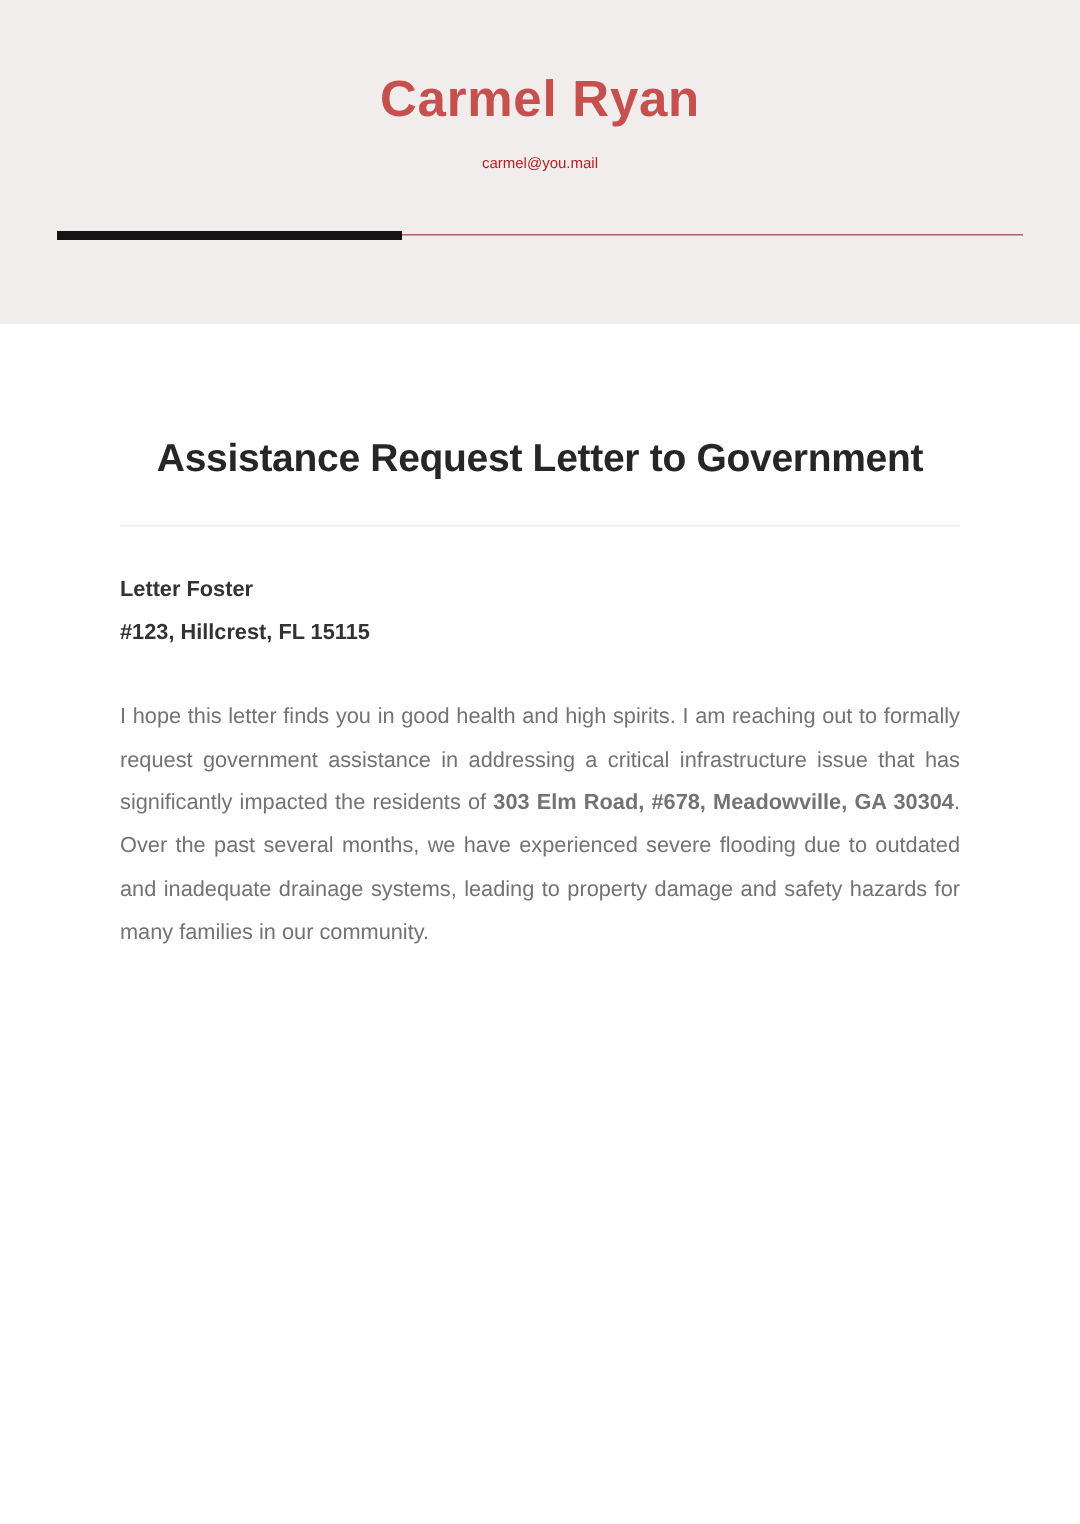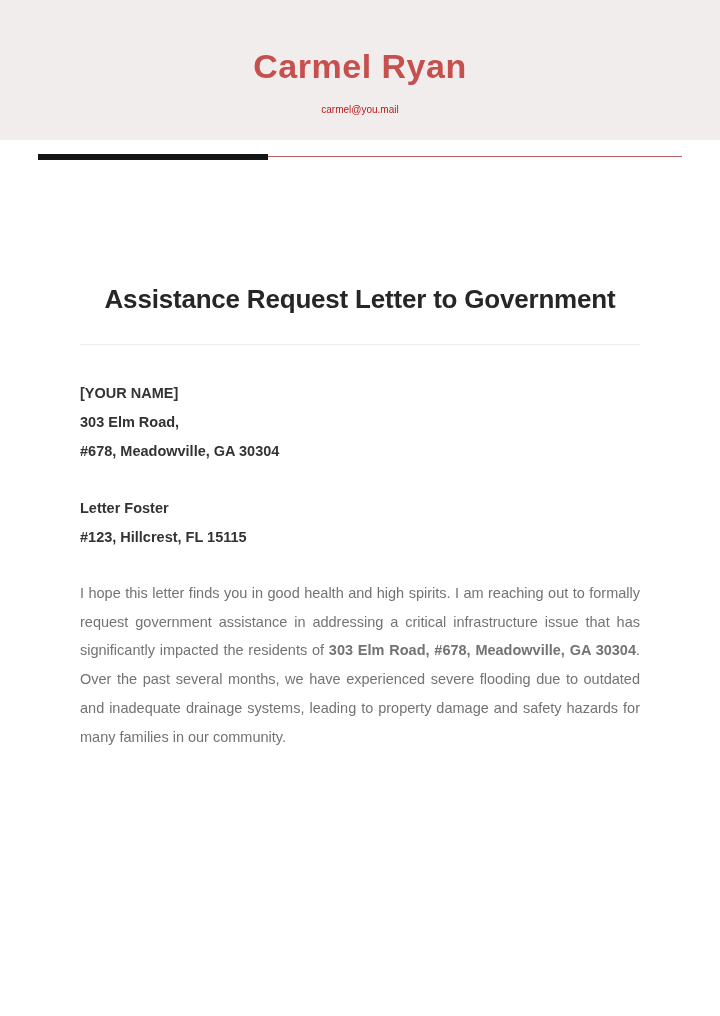--- a/index.html
+++ b/index.html
@@ -14,21 +14,21 @@
   .page {
     width: 720px;
     height: 1016px;
     background: #ffffff;
     position: relative;
   }
   
   .letterhead {
     position: relative;
     width: 100%;
-    height: 140px;
+    height: 216px;
     background: #f1eded;
     text-align: center;
   }
   .letterhead-name {
     padding-top: 46px;
     font-size: 34px;
     line-height: 40px;
     font-weight: bold;
     letter-spacing: 0.5px;
     color: #c6504e;
@@ -55,23 +55,22 @@
     flex: 0 0 auto;
   }
   .rule-red {
     width: 414px;
     height: 1.5px;
     background: #b4605f;
     flex: 0 0 auto;
   }
   
   .doc {
-    padding: 100px 80px 0 80px;
+    padding: 74px 80px 0 80px;
     color: #3a3a3a;
-    margin-top: 44px;
   }
   .doc-title {
     font-size: 26px;
     line-height: 31px;
     font-weight: bold;
     text-align: center;
     color: #262626;
     letter-spacing: -0.2px;
   }
   .title-divider {
@@ -111,25 +110,20 @@
       <div class="rule-red"></div>
     </div>
   </div>
 
   <div class="doc">
 
     <h1 class="doc-title">Assistance Request Letter to Government</h1>
 
     <div class="title-divider"></div>
 
-    <div class="sender-block">
-      <p class="line bold">[YOUR NAME]</p>
-      <p class="line bold">303 Elm Road,</p>
-      <p class="line bold">#678, Meadowville, GA 30304</p>
-    </div>
 
 
     <div class="recipient-block">
       <p class="line bold">Letter Foster</p>
       <p class="line bold">#123, Hillcrest, FL 15115</p>
     </div>
 
 
     <p class="body-paragraph"><span>I hope this letter finds you in good health and high spirits. I am reaching out to formally request government assistance in addressing a critical infrastructure issue that has significantly impacted the residents of </span><span class="bold">303 Elm Road, #678, Meadowville, GA 30304</span><span>. Over the past several months, we have experienced severe flooding due to outdated and inadequate drainage systems, leading to property damage and safety hazards for many families in our community.</span></p>
 

